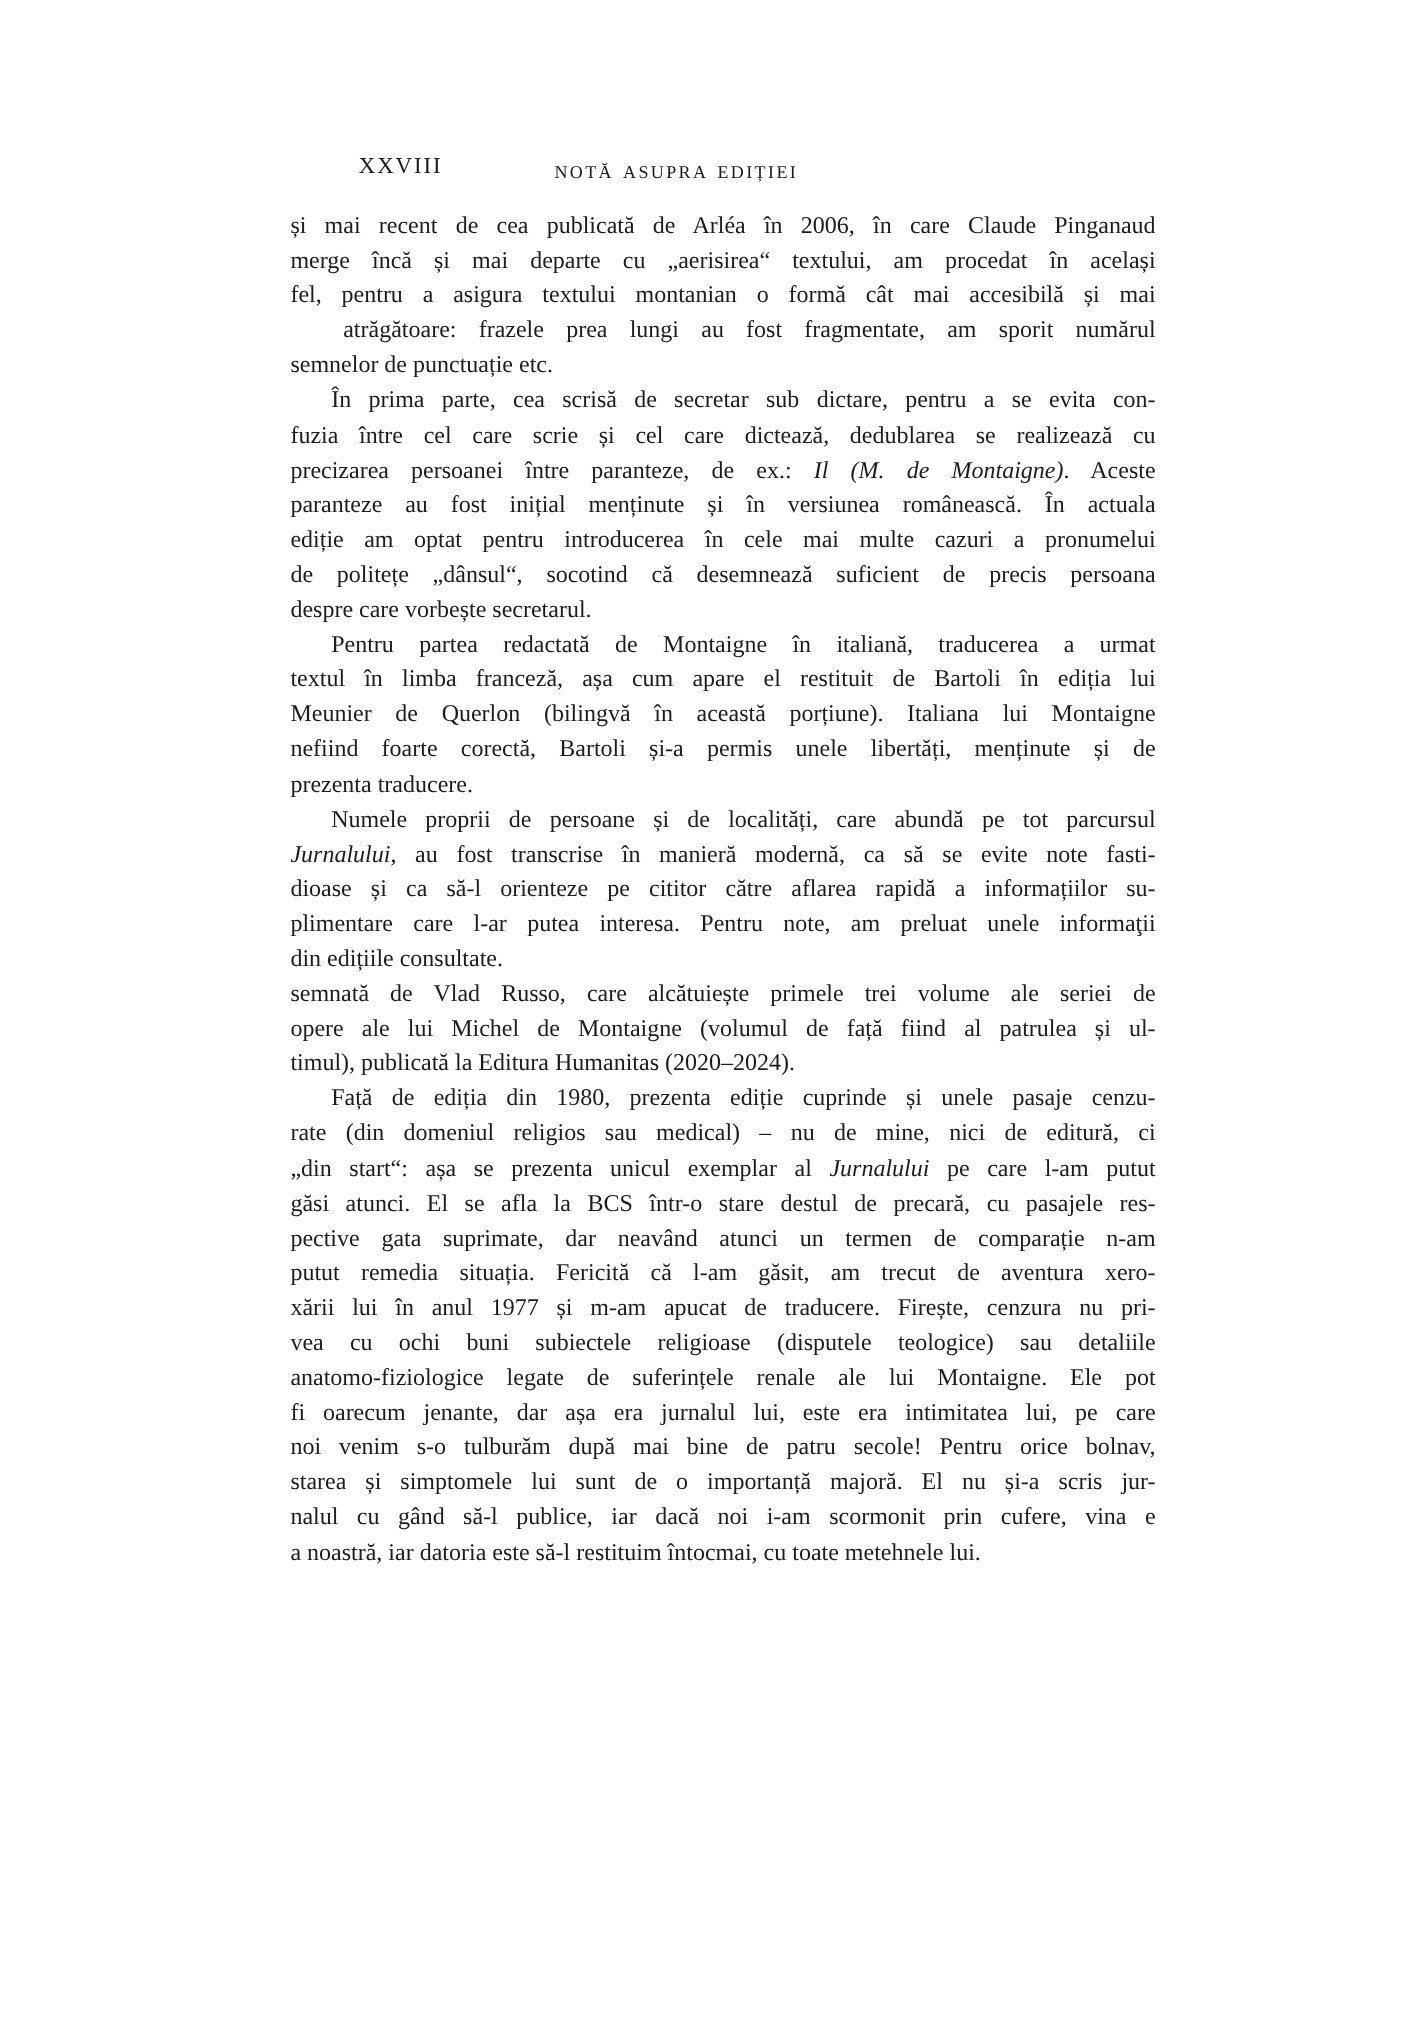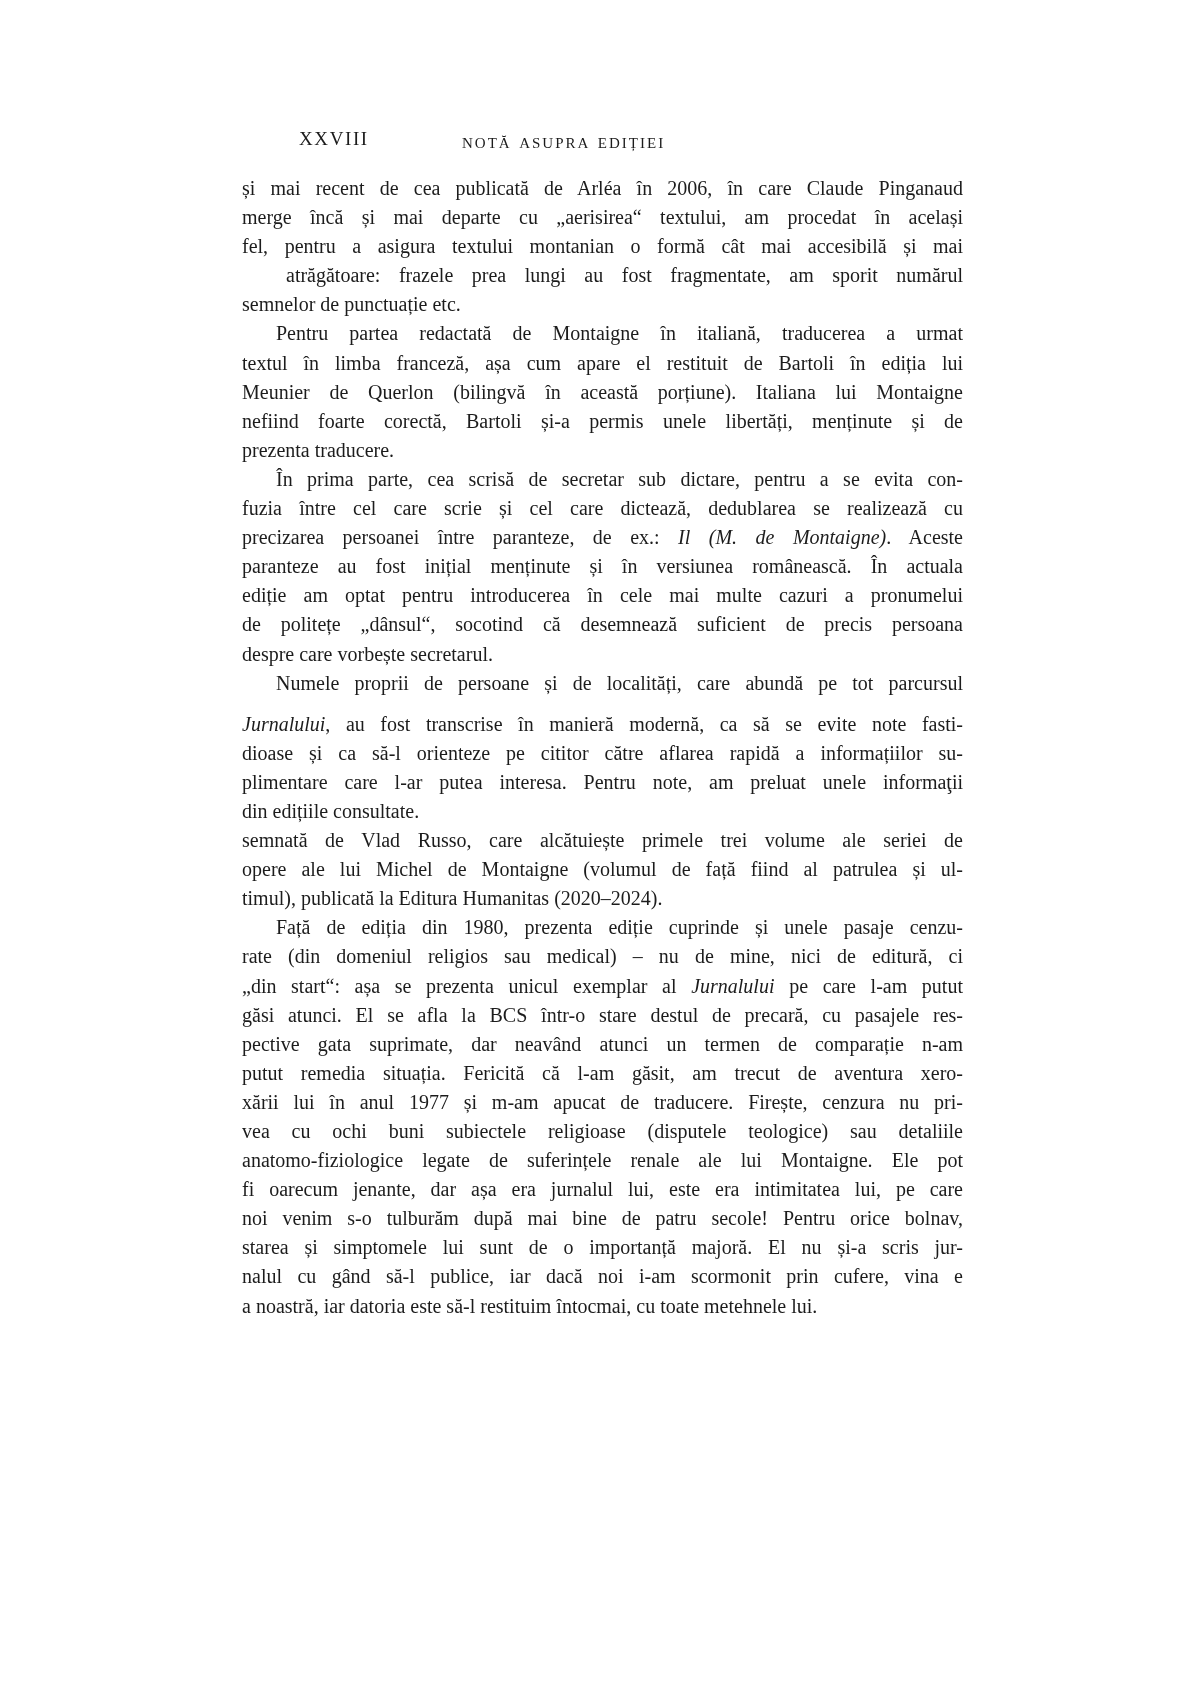--- a/index.html
+++ b/index.html
@@ -32,38 +32,38 @@
   </div>
   <div class="body" id="body">
       <div>
         <div class="line" style="white-space: normal;"><span>și mai recent de cea publicată de Arléa în 2006, în care Claude Pinganaud</span></div>
         <div class="line" style="white-space: normal;"><span>merge încă și mai departe cu „aerisirea“ textului, am procedat în același</span></div>
         <div class="line" style="white-space: normal;"><span>fel, pentru a asigura textului montanian o formă cât mai accesibilă și mai</span></div>
         <div class="line" style="white-space: normal; margin-left: 44px;"><span>atrăgătoare: frazele prea lungi au fost fragmentate, am sporit numărul</span></div>
         <div class="line last" style="white-space: normal;"><span>semnelor de punctuație etc.</span></div>
       </div>
       <div>
-        <div class="line indent" style="white-space: normal;"><span>Pentru partea redactată de Montaigne în italiană, traducerea a urmat</span></div>
-        <div class="line" style="white-space: normal;"><span>textul în limba franceză, așa cum apare el restituit de Bartoli în ediția lui</span></div>
-        <div class="line" style="white-space: normal;"><span>Meunier de Querlon (bilingvă în această porțiune). Italiana lui Montaigne</span></div>
-        <div class="line" style="white-space: normal;"><span>nefiind foarte corectă, Bartoli și-a permis unele libertăți, menținute și de</span></div>
-        <div class="line last" style="white-space: normal;"><span>prezenta traducere.</span></div>
-      </div>
-      <div>
         <div class="line indent" style="white-space: normal;"><span>În prima parte, cea scrisă de secretar sub dictare, pentru a se evita con-</span></div>
         <div class="line" style="white-space: normal;"><span>fuzia între cel care scrie și cel care dictează, dedublarea se realizează cu</span></div>
         <div class="line" style="white-space: normal;"><span>precizarea persoanei între paranteze, de ex.: </span><em>Il (M. de Montaigne)</em><span>. Aceste</span></div>
         <div class="line" style="white-space: normal;"><span>paranteze au fost inițial menținute și în versiunea românească. În actuala</span></div>
         <div class="line" style="white-space: normal;"><span>ediție am optat pentru introducerea în cele mai multe cazuri a pronumelui</span></div>
         <div class="line" style="white-space: normal;"><span>de politețe „dânsul“, socotind că desemnează suficient de precis persoana</span></div>
         <div class="line last" style="white-space: normal;"><span>despre care vorbește secretarul.</span></div>
       </div>
       <div>
+        <div class="line indent" style="white-space: normal;"><span>Pentru partea redactată de Montaigne în italiană, traducerea a urmat</span></div>
+        <div class="line" style="white-space: normal;"><span>textul în limba franceză, așa cum apare el restituit de Bartoli în ediția lui</span></div>
+        <div class="line" style="white-space: normal;"><span>Meunier de Querlon (bilingvă în această porțiune). Italiana lui Montaigne</span></div>
+        <div class="line" style="white-space: normal;"><span>nefiind foarte corectă, Bartoli și-a permis unele libertăți, menținute și de</span></div>
+        <div class="line last" style="white-space: normal;"><span>prezenta traducere.</span></div>
+      </div>
+      <div>
         <div class="line indent" style="white-space: normal;"><span>Numele proprii de persoane și de localități, care abundă pe tot parcursul</span></div>
-        <div class="line" style="white-space: normal; margin-top: 12px;"><em>Jurnalului</em><span>, au fost transcrise în manieră modernă, ca să se evite note fasti-</span></div>
+        <div class="line" style="white-space: normal;"><em>Jurnalului</em><span>, au fost transcrise în manieră modernă, ca să se evite note fasti-</span></div>
         <div class="line" style="white-space: normal;"><span>dioase și ca să-l orienteze pe cititor către aflarea rapidă a informațiilor su-</span></div>
         <div class="line" style="white-space: normal;"><span>plimentare care l-ar putea interesa. Pentru note, am preluat unele informaţii</span></div>
         <div class="line last" style="white-space: normal;"><span>din edițiile consultate.</span></div>
       </div>
       <div>
         <div class="line" style="white-space: normal;"><span>semnată de Vlad Russo, care alcătuiește primele trei volume ale seriei de</span></div>
         <div class="line" style="white-space: normal;"><span>opere ale lui Michel de Montaigne (volumul de față fiind al patrulea și ul-</span></div>
         <div class="line last" style="white-space: normal;"><span>timul), publicată la Editura Humanitas (2020–2024).</span></div>
       </div>
       <div>

